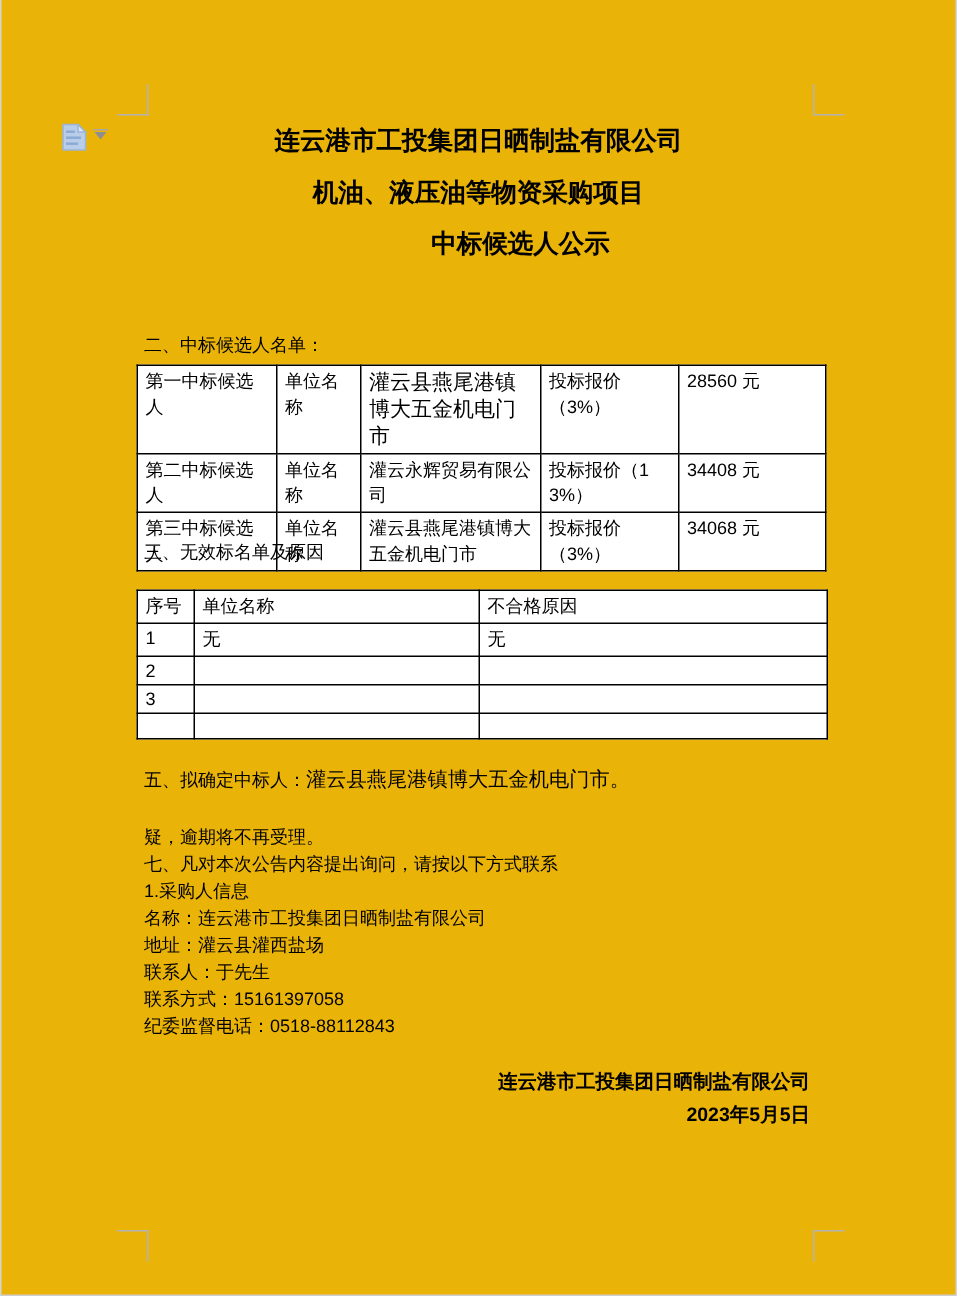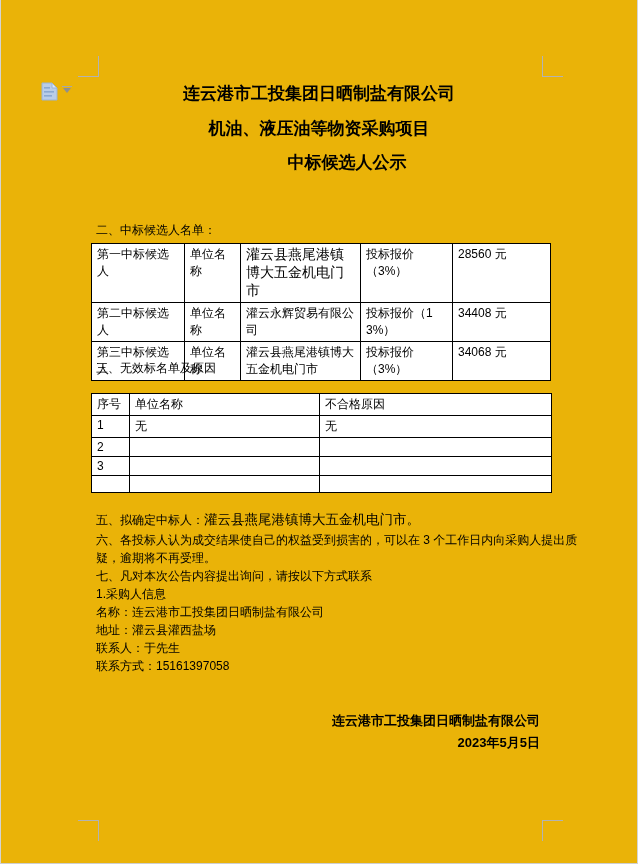--- a/index.html
+++ b/index.html
@@ -150,26 +150,26 @@
         <td></td>
         <td></td>
       </tr>
     </tbody>
       </table>
   </div>
 
   <div class="line" style="top:512px">
     <span>五、拟确定中标人：</span><span class="songti">灌云县燕尾港镇博大五金机电门市。</span>
   </div>
-  <div class="line" style="top:533px">六、各投标人认为成交结果使自己的权益受到损害的，可以在 3 个工作日内向采购人提出质</div>
   <div class="line" style="top:551px">疑，逾期将不再受理。</div>
   <div class="line" style="top:569px">七、凡对本次公告内容提出询问，请按以下方式联系</div>
 
   <div class="line" style="top:587px">1.采购人信息</div>
   <div class="line" style="top:605px">名称：连云港市工投集团日晒制盐有限公司</div>
   <div class="line" style="top:623px">地址：灌云县灌西盐场</div>
   <div class="line" style="top:641px">联系人：于先生</div>
   <div class="line" style="top:659px">联系方式：15161397058</div>
+  <div class="line" style="top:677px">纪委监督电话：0518-88112843</div>
 
   <div class="sig sig-company">连云港市工投集团日晒制盐有限公司</div>
   <div class="sig sig-date">2023年5月5日</div>
 
 </div>
 
 </body></html>

